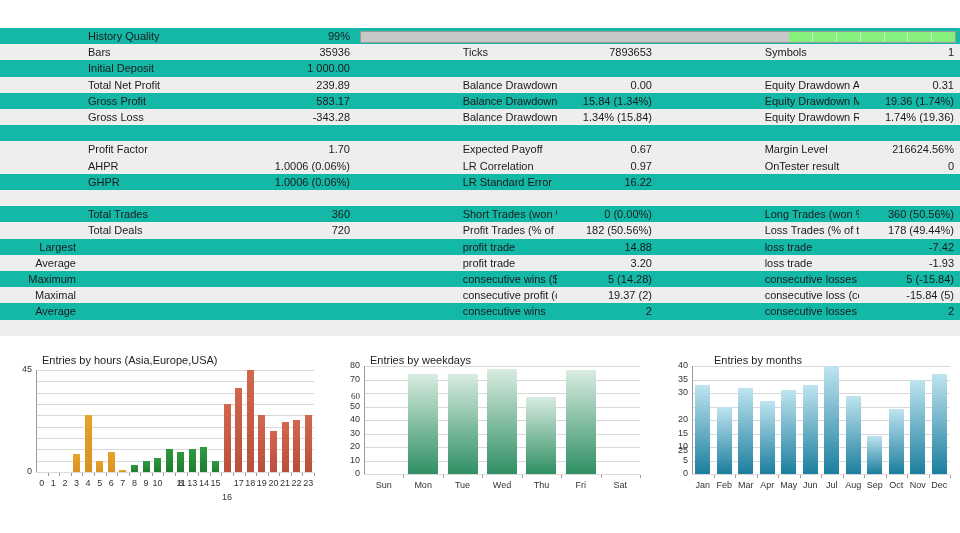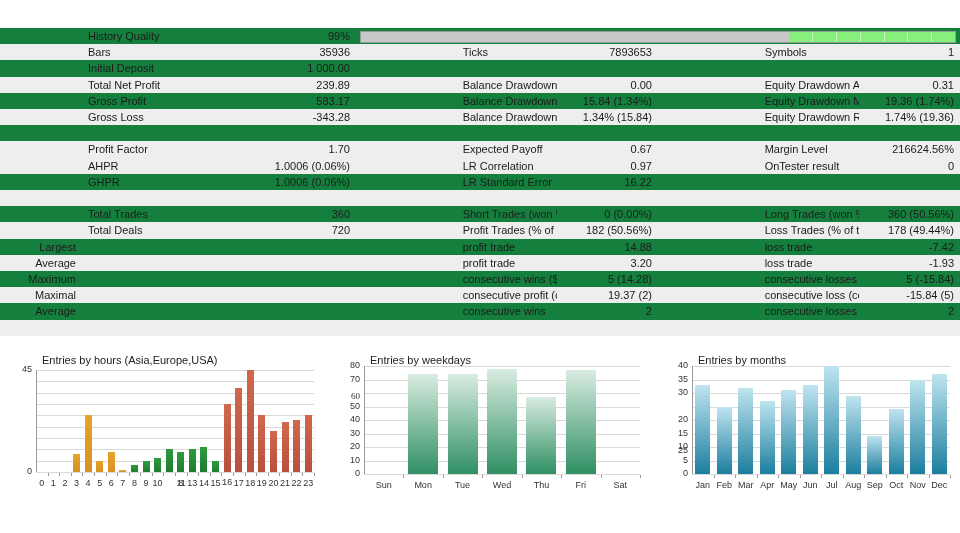--- a/index.html
+++ b/index.html
@@ -20,21 +20,21 @@
   
   .top-gap{height:28px;background:#ffffff;}
 
   
   .stats{
     width:960px;
     border-collapse:collapse;
     table-layout:fixed;
   }
   .stats tr{height:16.2px;}
-  .stats tr.odd{background:#15803d;}
+  .stats tr.odd{background:#14b8a6;}
   .stats tr.even{background:#eeeeee;}
   .stats td{
     padding:0 6px;
     height:16.2px;
     line-height:16.2px;
     font-size:11px;
     white-space:nowrap;
     overflow:hidden;
     vertical-align:middle;
   }
@@ -417,21 +417,21 @@
         <div class="xtick" style="top: 127px; left: 161.417px; width: 11.5833px; margin-left: 12px;">11</div>
         <div class="xtickmark" style="top: 121px; left: 173px;"></div>
         <div class="xtick" style="top: 127px; left: 173px; width: 11.5833px;">8</div>
         <div class="xtickmark" style="top: 121px; left: 184.583px;"></div>
         <div class="xtick" style="top: 127px; left: 184.583px; width: 11.5833px;">13</div>
         <div class="xtickmark" style="top: 121px; left: 196.167px;"></div>
         <div class="xtick" style="top: 127px; left: 196.167px; width: 11.5833px;">14</div>
         <div class="xtickmark" style="top: 121px; left: 207.75px;"></div>
         <div class="xtick" style="top: 127px; left: 207.75px; width: 11.5833px;">15</div>
         <div class="xtickmark" style="top: 121px; left: 219.333px;"></div>
-        <div class="xtick" style="top: 127px; left: 219.333px; width: 11.5833px; font-family: Liberation Mono, monospace;">16</div>
+        <div class="xtick" style="top: 141px; left: 219.333px; width: 11.5833px;">16</div>
         <div class="xtickmark" style="top: 121px; left: 230.917px;"></div>
         <div class="xtick" style="top: 127px; left: 230.917px; width: 11.5833px;">17</div>
         <div class="xtickmark" style="top: 121px; left: 242.5px;"></div>
         <div class="xtick" style="top: 127px; left: 242.5px; width: 11.5833px;">18</div>
         <div class="xtickmark" style="top: 121px; left: 254.083px;"></div>
         <div class="xtick" style="top: 127px; left: 254.083px; width: 11.5833px;">19</div>
         <div class="xtickmark" style="top: 121px; left: 265.667px;"></div>
         <div class="xtick" style="top: 127px; left: 265.667px; width: 11.5833px;">20</div>
         <div class="xtickmark" style="top: 121px; left: 277.25px;"></div>
         <div class="xtick" style="top: 127px; left: 277.25px; width: 11.5833px;">21</div>
@@ -478,21 +478,21 @@
         <div class="xtick" style="top: 129px; left: 150.286px; width: 39.4286px;">Wed</div>
         <div class="xtickmark" style="top: 123px; left: 189.714px;"></div>
         <div class="xtick" style="top: 129px; left: 189.714px; width: 39.4286px;">Thu</div>
         <div class="xtickmark" style="top: 123px; left: 229.143px;"></div>
         <div class="xtick" style="top: 129px; left: 229.143px; width: 39.4286px;">Fri</div>
         <div class="xtickmark" style="top: 123px; left: 268.571px;"></div>
         <div class="xtick" style="top: 129px; left: 268.571px; width: 39.4286px;">Sat</div>
         <div class="xtickmark" style="top: 123px; left: 308px;"></div>
       </div>
       <div class="chart" id="chart-months" style="left: 662px; width: 296px;">
-        <div class="chart-title" style="left: 36px; text-align: center;">Entries by months</div>
+        <div class="chart-title" style="left: 52px; text-align: center;">Entries by months</div>
         <div class="plot" style="left: 30px; top: 14px; width: 258px; height: 108px;">
           <div class="grid-line" style="top: 108px;"></div>
           <div class="grid-line" style="top: 95px;"></div>
           <div class="grid-line" style="top: 81px;"></div>
           <div class="grid-line" style="top: 68px;"></div>
           <div class="grid-line" style="top: 54px;"></div>
           <div class="grid-line" style="top: 41px;"></div>
           <div class="grid-line" style="top: 27px;"></div>
           <div class="grid-line" style="top: 14px;"></div>
           <div class="grid-line" style="top: 0px;"></div>

